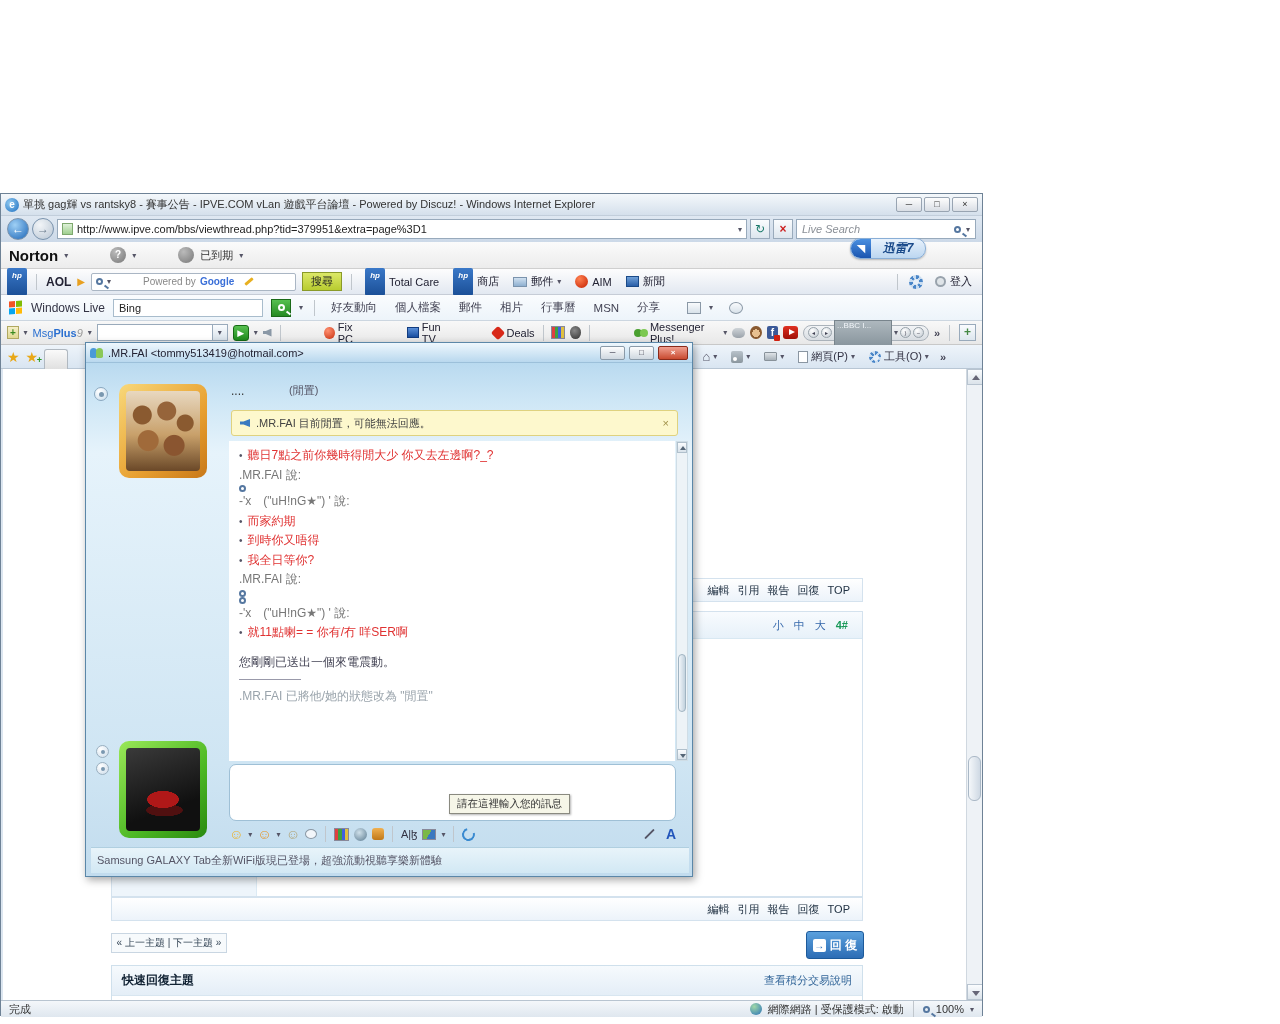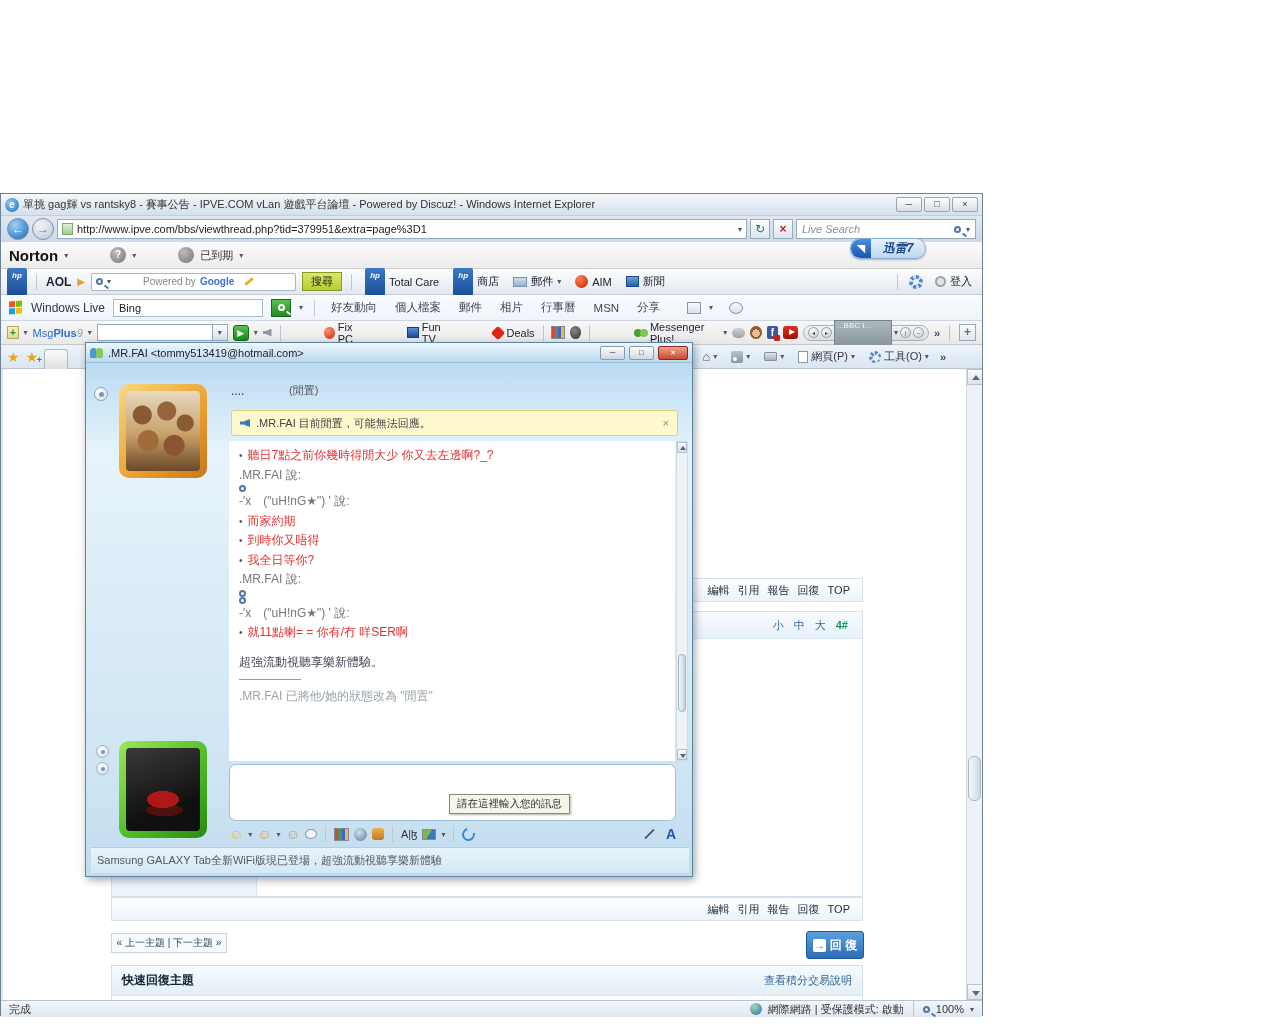--- a/index.html
+++ b/index.html
@@ -496,21 +496,21 @@
       <div class="msg mag"><span class="blt">•</span></div>
       <div class="msg head"><span>-'x　("uH!nG★") ' 說:</span></div>
       <div class="msg red"><span class="blt">•</span><span class="tx">而家約期</span></div>
       <div class="msg red"><span class="blt">•</span><span class="tx">到時你又唔得</span></div>
       <div class="msg red"><span class="blt">•</span><span class="tx">我全日等你?</span></div>
       <div class="msg head"><span>.MR.FAI 說:</span></div>
       <div class="msg mag"><span class="blt">•</span></div>
       <div class="msg mag"><span class="blt">•</span></div>
       <div class="msg head"><span>-'x　("uH!nG★") ' 說:</span></div>
       <div class="msg red"><span class="blt">•</span><span class="tx">就11點喇= = 你有/冇 咩SER啊</span></div>
-      <div id="mnudge">超強流動視聽享樂新體驗。</div>
+      <div id="mnudge">您剛剛已送出一個來電震動。</div>
       <div id="mdivider"></div>
       <div id="mstchg">.MR.FAI 已將他/她的狀態改為 "閒置"</div>
     </div>
 
     <div id="mscroll">
       <span class="marr up" style="top:0;"></span>
       <div id="mthumb"></div>
       <span class="marr dn" style="bottom:0;"></span>
     </div>
 

